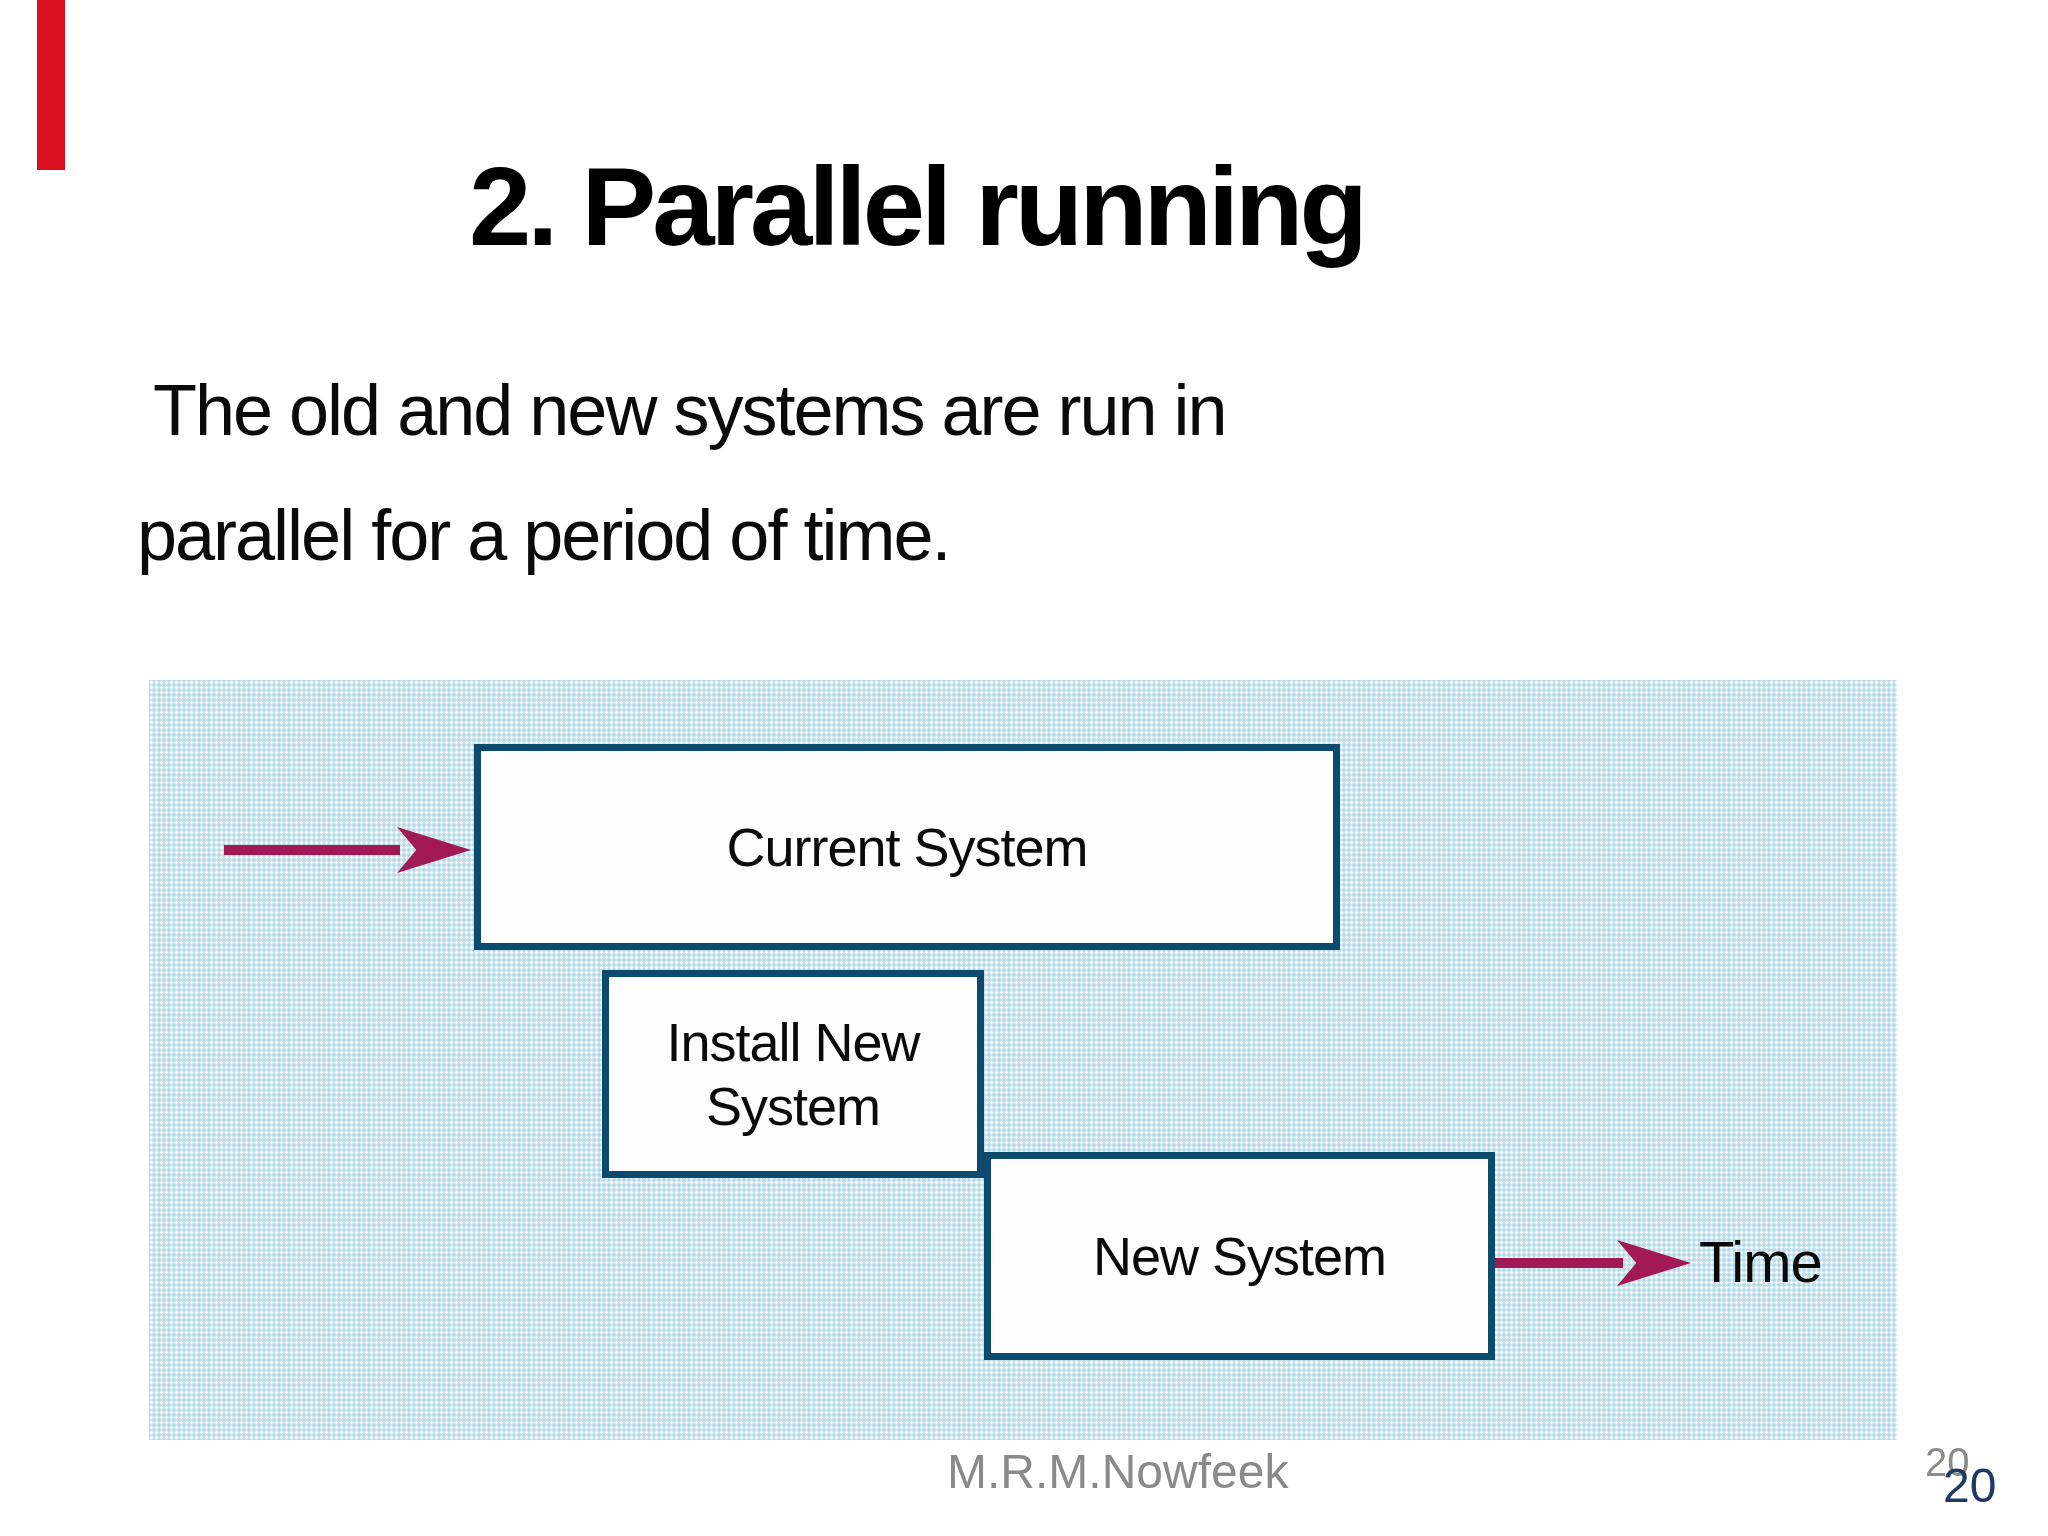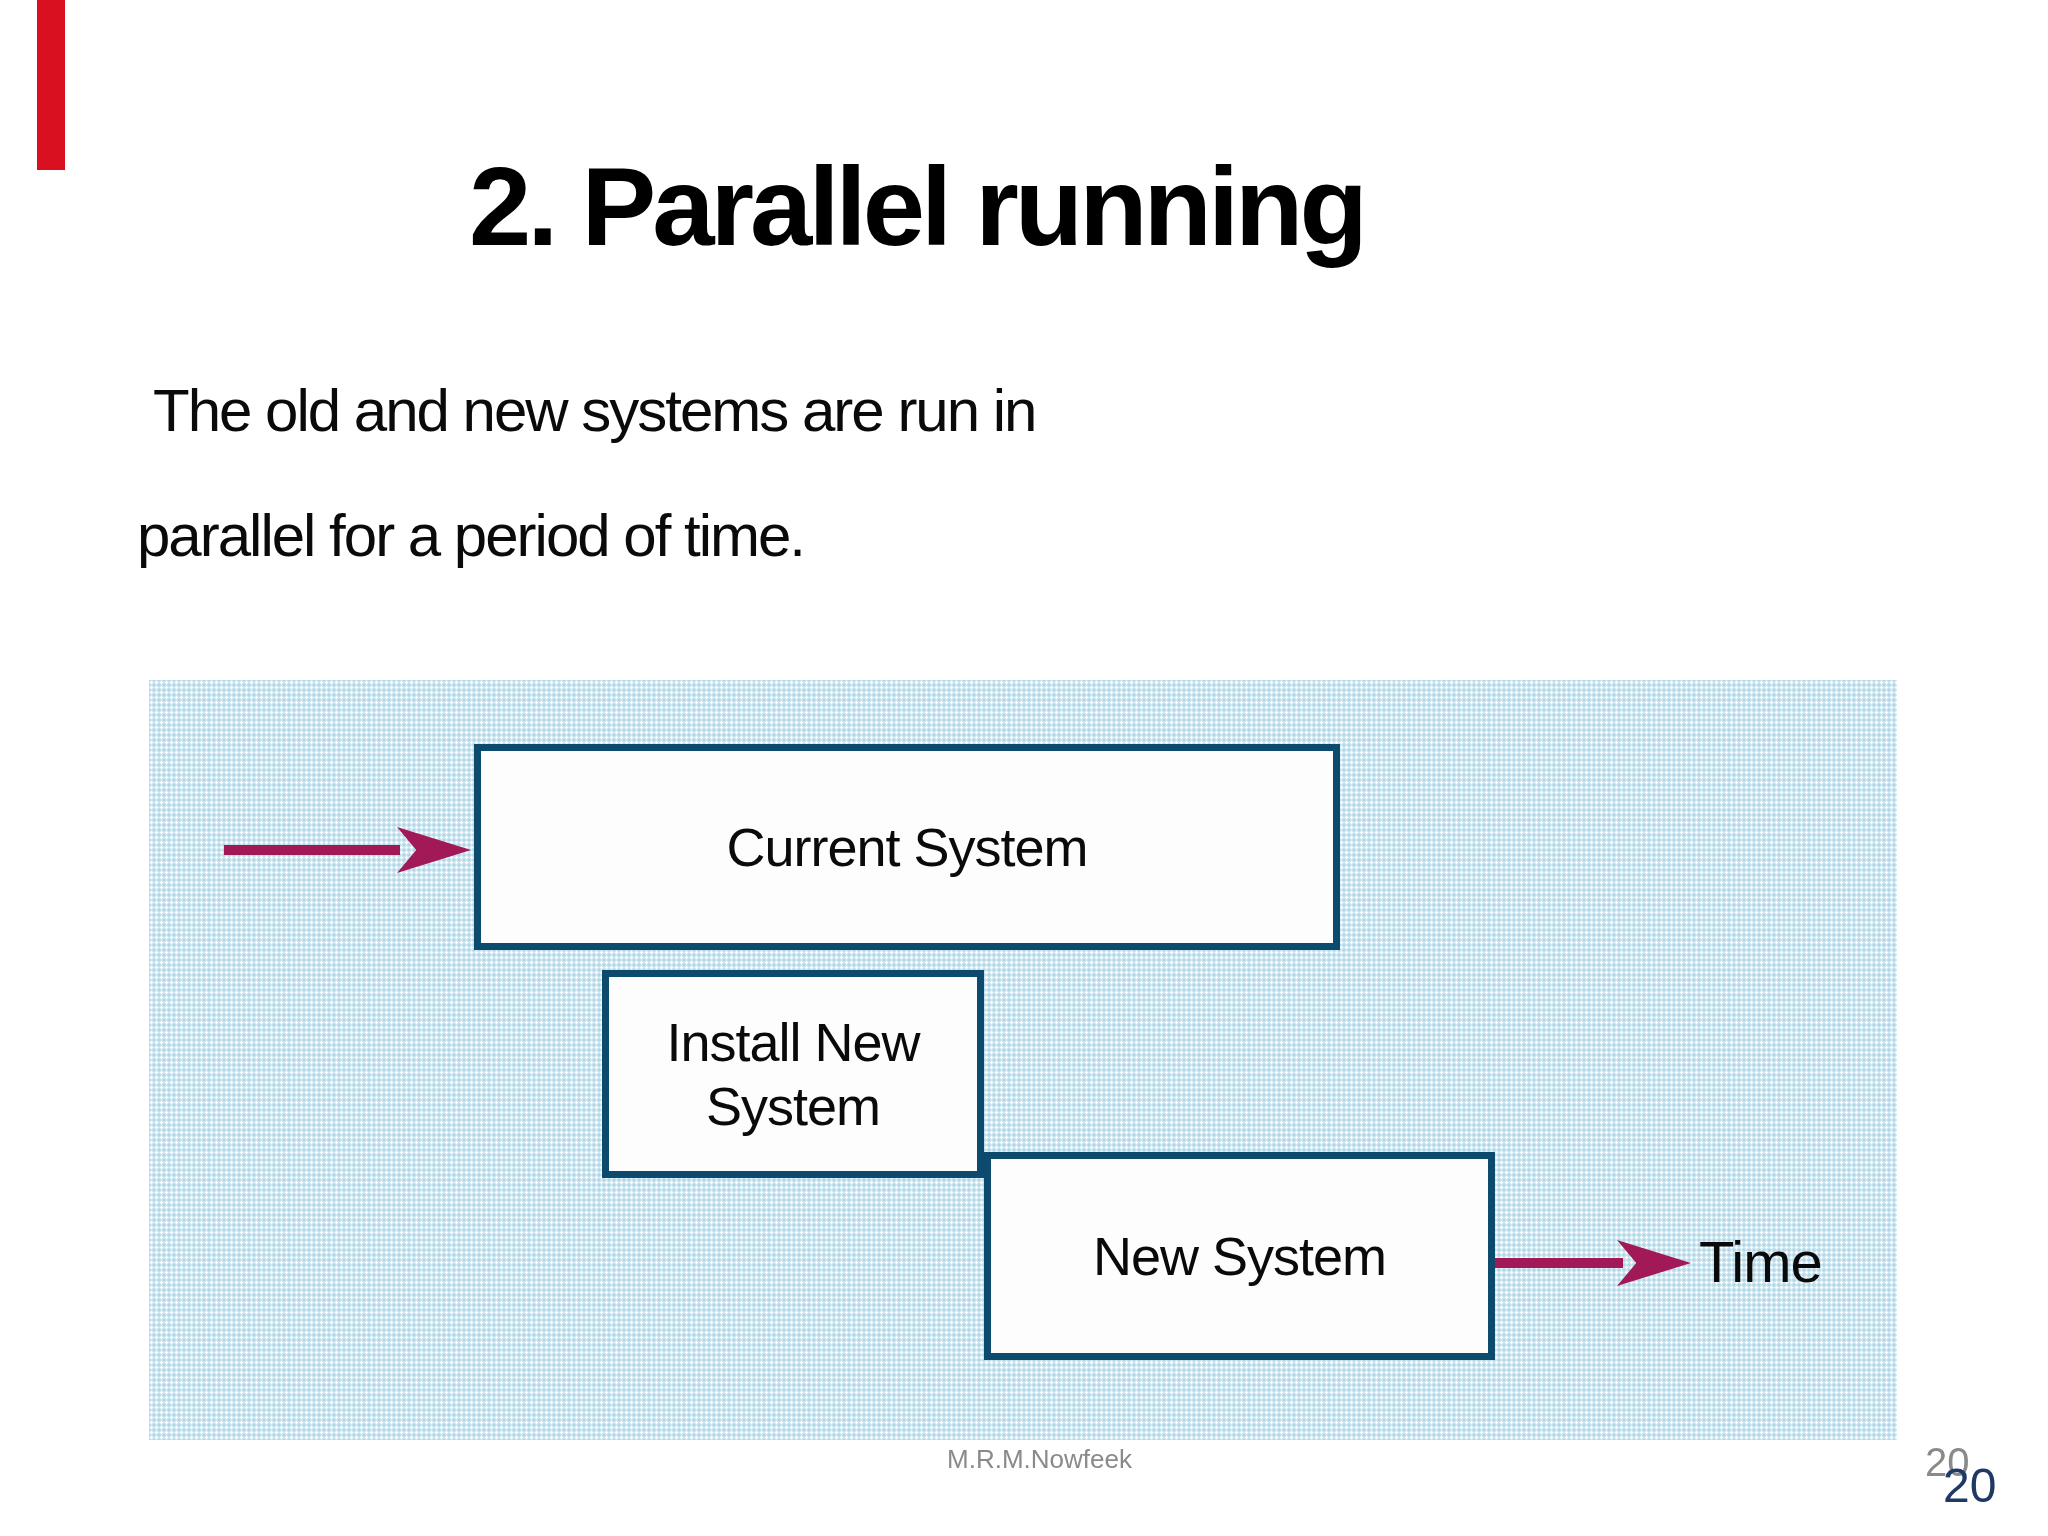--- a/index.html
+++ b/index.html
@@ -16,21 +16,21 @@
     width:28px;height:170px;
     background:#d8101f;
   }
   .title{
     position:absolute;left:432px;top:142px;
     font-size:112px;font-weight:700;color:#000000;
     letter-spacing:-4px;white-space:nowrap;
   }
   .body-text{
     position:absolute;left:100px;top:348px;
-    font-size:60px;font-weight:400;color:#0a0a0a;
+    font-size:72px;font-weight:400;color:#0a0a0a;
     letter-spacing:-2px;line-height:125px;
   }
   .body-text .line1{text-indent:16px;}
   .panel{
     position:absolute;left:112px;top:680px;
     width:1748px;height:760px;
     background-color:#cfe8f3;
     background-image:
       radial-gradient(circle, rgba(255,255,255,0.95) 0 1.2px, rgba(255,255,255,0) 1.4px),
       radial-gradient(circle, rgba(148,190,214,0.6) 0 1.2px, rgba(148,190,214,0) 1.4px);
@@ -62,21 +62,21 @@
   .shaft-1{left:187px;top:845px;width:176px;}
   .head-1{left:360px;top:827px;}
   .shaft-2{left:1458px;top:1258px;width:128px;}
   .head-2{left:1580px;top:1240px;}
   .time-label{
     position:absolute;left:1662px;top:1228px;
     font-size:58px;color:#0a0a0a;letter-spacing:-1px;
   }
   .footer-author{
     position:absolute;left:910px;top:1444px;
-    font-size:26px;color:#8a8a8a;letter-spacing:0;
+    font-size:48px;color:#8a8a8a;letter-spacing:0;
   }
   .page-num-gray{
     position:absolute;left:1888px;top:1440px;
     font-size:40px;color:#8a8a8a;
   }
   .page-num-navy{
     position:absolute;left:1906px;top:1458px;
     font-size:48px;color:#1f3864;
   }
 </style>

